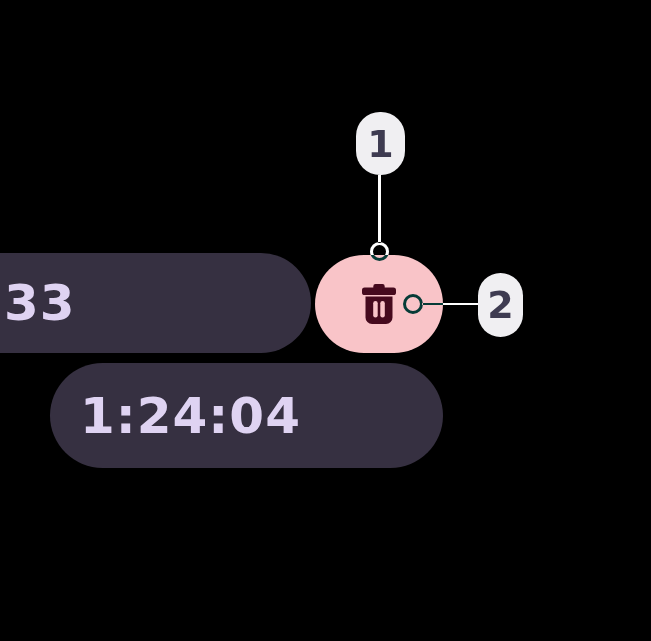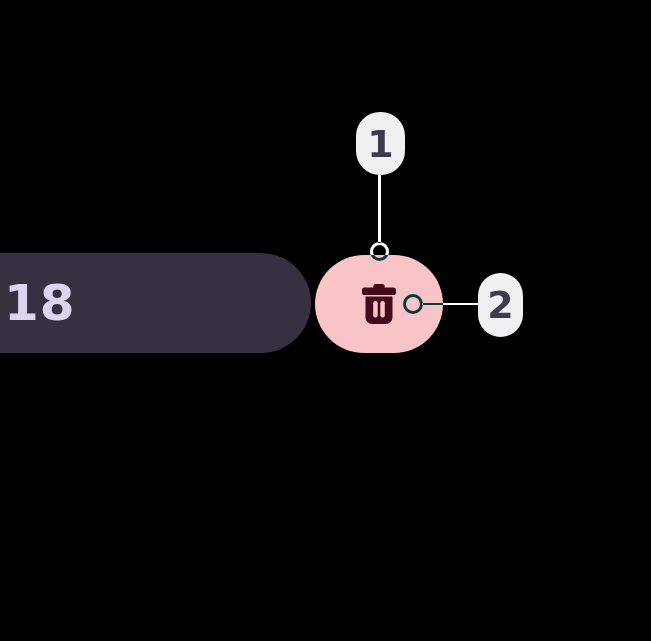--- a/index.html
+++ b/index.html
@@ -73,33 +73,36 @@
   }
   .callout.c1{left:356px;top:112px;width:49px;height:63px;border-radius:24px;}
   .callout.c2{left:478px;top:273px;width:45px;height:64px;border-radius:22.5px;}
 </style>
 </head>
 <body>
 
 <div class="screen">
 
   <div class="pill pill-partial">
-    <span class="time">18</span>
+    <span class="time">33</span>
   </div>
 
   <button class="delete-btn">
     <svg width="36" height="40" viewBox="0 0 36 40" aria-hidden="true">
       <path fill="var(--delete-icon,#460A1E)" d="M14.5 0 h7 a2.2 2.2 0 0 1 2.2 2.2 V5.5 h-11.4 V2.2 A2.2 2.2 0 0 1 14.5 0 Z"></path>
       <rect fill="var(--delete-icon,#460A1E)" x="1" y="3.5" width="34" height="7.5" rx="2.6"></rect>
       <path fill="var(--delete-icon,#460A1E)" d="M4.5 12.5 h27 v21 a6.5 6.5 0 0 1 -6.5 6.5 h-14 a6.5 6.5 0 0 1 -6.5 -6.5 Z"></path>
       <rect fill="var(--delete-bg,#F9C4C8)" x="12.2" y="17" width="4.5" height="16.5" rx="2.25"></rect>
       <rect fill="var(--delete-bg,#F9C4C8)" x="19.3" y="17" width="4.5" height="16.5" rx="2.25"></rect>
     </svg>
   </button>
 
+  <div class="pill pill-total">
+    <span class="time">1:24:04</span>
+  </div>
 
   <div class="connector v1"></div>
   <div class="ring r1"></div>
   <div class="connector h2"></div>
   <div class="ring r2"></div>
 
   <div class="callout c1">
     <span>1</span>
   </div>
   <div class="callout c2">

